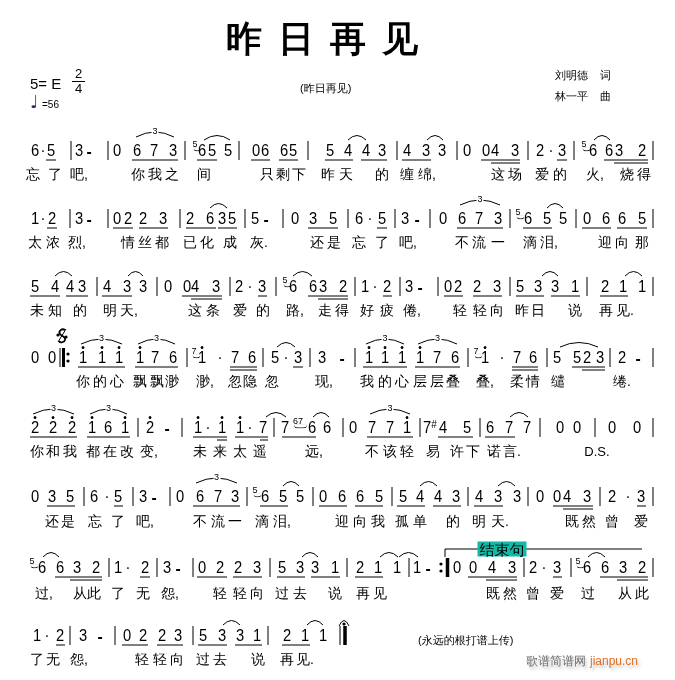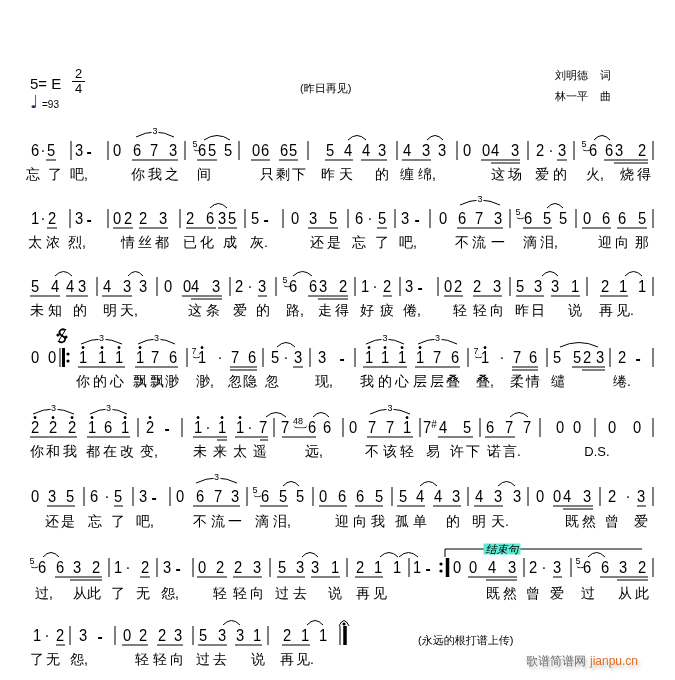--- a/index.html
+++ b/index.html
@@ -19,40 +19,41 @@
   #score-body span{position:absolute;line-height:1;white-space:nowrap;}
   .note{font-size:16px;transform:translate(-50%,-50%) scaleX(.92);}
   .note.hi::before{content:"";position:absolute;left:50%;top:-4px;width:3px;height:3px;margin-left:-1.5px;background:#000;border-radius:50%;}
   .note.dash{font-weight:bold;font-size:17px;}
   .grace{font-size:9px;transform:translate(-50%,-50%);}
   .grace::after{content:"";position:absolute;left:1px;right:-4px;bottom:-3px;height:3px;border-bottom:1px solid #000;border-radius:0 0 5px 5px;}
   .sharp{font-size:10px;transform:translate(-50%,-50%);}
   .lyric{font-size:14px;transform:translate(-7px,-50%);}
   .triplet-label{font-size:9px;background:#fff;padding:0 1px;transform:translate(-50%,-50%);}
   .ds{font-size:13px;transform:translate(-50%,-50%);}
-  .bracket-label{font-size:11px;background:#5eead4;padding:0 2px;transform:translate(-50%,-50%);font-style:italic;}
+  .bracket-label{font-size:15px;background:#14b8a6;padding:0 2px;transform:translate(-50%,-50%);}
   #score-lines{position:absolute;left:0;top:0;pointer-events:none;}
   .uploader{left:418px;top:635px;font-size:11px;}
   .watermark{left:526px;top:655px;font-size:12px;text-shadow:2px 3px 3px rgba(120,120,120,.45);}
   .wm-cn{font-family:Liberation Sans, sans-serif;color:#707070;margin-top:44px;}
   .wm-site{margin-left:4px;color:#e07020;}
 </style>
 </head>
 <body>
 
 <div id="page">
+  <div class="abs title">昨日再见</div>
 
   <div class="abs key">5= E</div>
   <div class="abs timesig">
     <span>2</span>
     <span class="frac"></span>
     <span>4</span>
   </div>
   <div class="abs tempo-note" id="tempo-note" style="color: rgb(26, 42, 106);">♩</div>
-  <div class="abs tempo-val">=93</div>
+  <div class="abs tempo-val">=56</div>
 
   <div class="abs singer">(昨日再见)</div>
 
   <div class="abs credit" style="left:555px;top:70px;">
     <span>刘明德</span><span class="role">词</span>
   </div>
   <div class="abs credit" style="left:555px;top:91px;">
     <span>林一平</span><span class="role">曲</span>
   </div>
 
@@ -518,21 +519,21 @@
       <span class="note hi" style="left: 125px; top: 428px;">1</span>
       <span class="note hi" style="left: 150px; top: 428px;">2</span>
       <span class="note dash" style="left: 167px; top: 428px;">-</span>
       <span class="note hi" style="left: 198px; top: 428px;">1</span>
       <span class="note" style="left: 208px; top: 428px;">·</span>
       <span class="note hi" style="left: 222px; top: 428px;">1</span>
       <span class="note hi" style="left: 240px; top: 428px;">1</span>
       <span class="note" style="left: 250px; top: 428px;">·</span>
       <span class="note" style="left: 263px; top: 428px;">7</span>
       <span class="note" style="left: 285px; top: 428px;">7</span>
-      <span class="grace" style="left: 298px; top: 421px;">48</span>
+      <span class="grace" style="left: 298px; top: 421px;">67</span>
       <span class="note" style="left: 312px; top: 428px;">6</span>
       <span class="note" style="left: 327px; top: 428px;">6</span>
       <span class="note" style="left: 353px; top: 428px;">0</span>
       <span class="note" style="left: 372px; top: 428px;">7</span>
       <span class="note" style="left: 390px; top: 428px;">7</span>
       <span class="note hi" style="left: 407px; top: 428px;">1</span>
       <span class="note" style="left: 427px; top: 428px;">7</span>
       <span class="sharp" style="left: 434px; top: 425px;">#</span>
       <span class="note" style="left: 443px; top: 428px;">4</span>
       <span class="note" style="left: 467px; top: 428px;">5</span>

